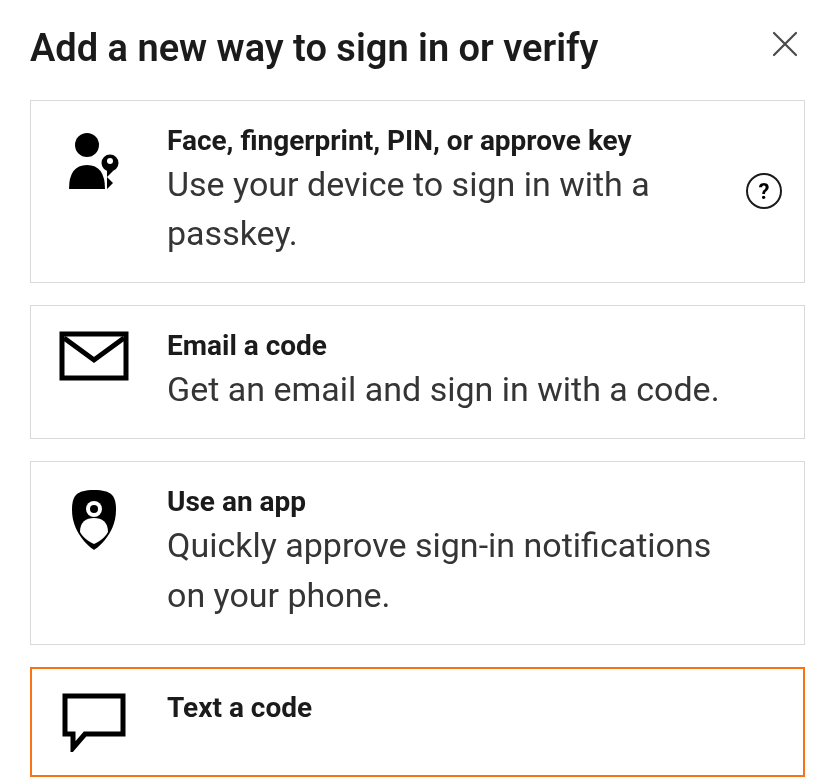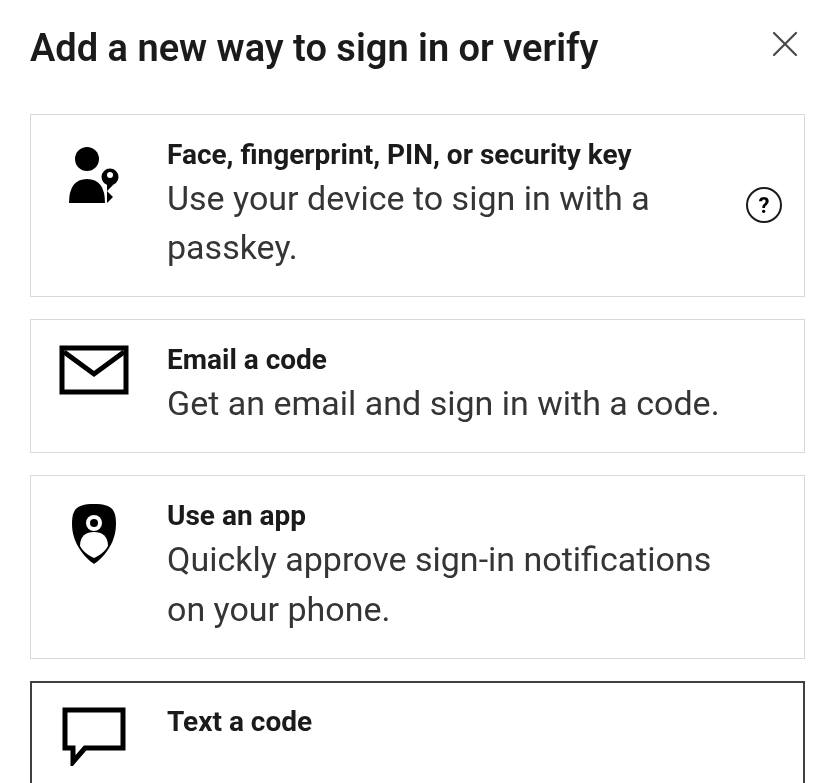--- a/index.html
+++ b/index.html
@@ -13,21 +13,21 @@
   .dialog {
     width: 831px;
     height: 783px;
     padding: 26px 26px 26px 30px;
     position: relative;
   }
   .header-row {
     display: flex;
     align-items: flex-start;
     justify-content: space-between;
-    margin-bottom: 42px;
+    margin-bottom: 28px;
   }
   .dialog-title {
     font-size: 38px;
     font-weight: 600;
     line-height: 1.2;
     margin: 0;
   }
   .close-btn {
     width: 40px;
     height: 40px;
@@ -52,21 +52,21 @@
     border: 1px solid #d9d9d9;
     padding: 22px 24px 24px 24px;
     display: flex;
     align-items: flex-start;
     gap: 34px;
     cursor: pointer;
     background: #fff;
     position: relative;
   }
   .option.selected {
-    border: 2px solid #404040;
+    border: 2px solid #f97316;
     padding: 21px 26px 23px 23px;
   }
   .icon-col {
     width: 78px;
     min-width: 78px;
     display: flex;
     align-items: flex-start;
     justify-content: center;
     padding-top: 2px;
   }
@@ -128,21 +128,21 @@
       <div class="icon-col">
         <svg width="74" height="74" viewBox="0 0 74 74">
           <circle cx="30" cy="20" r="12" fill="#000"></circle>
           <path d="M12 64 Q12 40 30 40 Q48 40 48 64 Z" fill="#000"></path>
           <circle cx="53" cy="38" r="8.5" fill="#000"></circle>
           <circle cx="53" cy="36" r="3" fill="#fff"></circle>
           <path d="M50 44 L50 64 L56 58 L50 52 L56 46 Z" fill="#000"></path>
         </svg>
       </div>
       <div class="text-col">
-        <div class="option-title">Face, fingerprint, PIN, or security key</div>
+        <div class="option-title">Face, fingerprint, PIN, or approve key</div>
         <div class="option-desc">Use your device to sign in with a passkey.</div>
       </div>
       <button class="help-btn">
         <span>?</span>
       </button>
     </div>
 
     <div class="option">
       <div class="icon-col">
         <svg width="72" height="52" viewBox="0 0 72 52">

